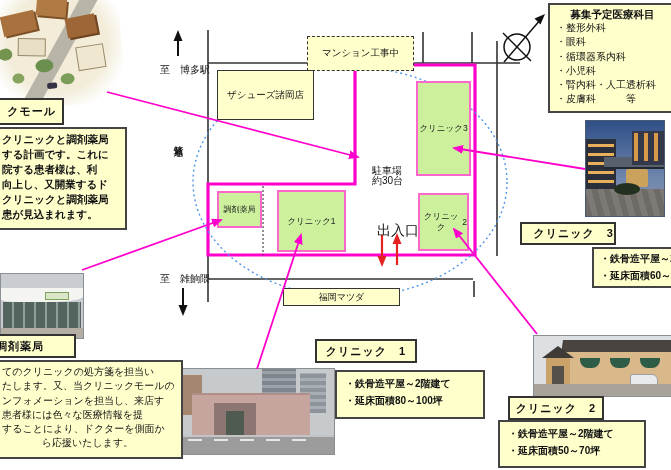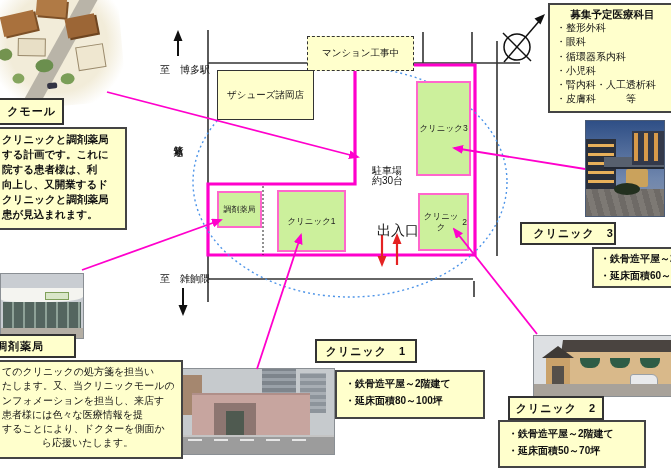--- a/index.html
+++ b/index.html
@@ -140,20 +140,23 @@
       <polygon points="545,14 534.5,18.5 540.5,24.5" fill="#111" stroke="none"></polygon>
     </g>
   </svg>
 
   <div class="ybox abs" style="left:307px;top:36px;width:105px;height:33px;border-style:dashed;">
     <span>マンション工事中</span>
   </div>
   <div class="ybox abs" style="left:217px;top:70px;width:95px;height:48px;border-width:1.5px;">
     <span>ザシューズ諸岡店</span>
   </div>
+  <div class="ybox abs" style="left:283px;top:288px;width:115px;height:16px;font-size:9px;">
+    <span>福岡マツダ</span>
+  </div>
 
   <div class="gbox abs" style="left:217px;top:191px;width:41px;height:33px;font-size:8px;">
     <span>調剤薬局</span>
   </div>
   <div class="gbox abs" style="left:271px;top:190px;width:65px;height:58px;margin-left:6px;">
     <span>クリニック1</span>
   </div>
   <div class="gbox abs" style="left:416px;top:81px;width:51px;height:91px;">
     <span>クリニック</span>
     <span>3</span>

